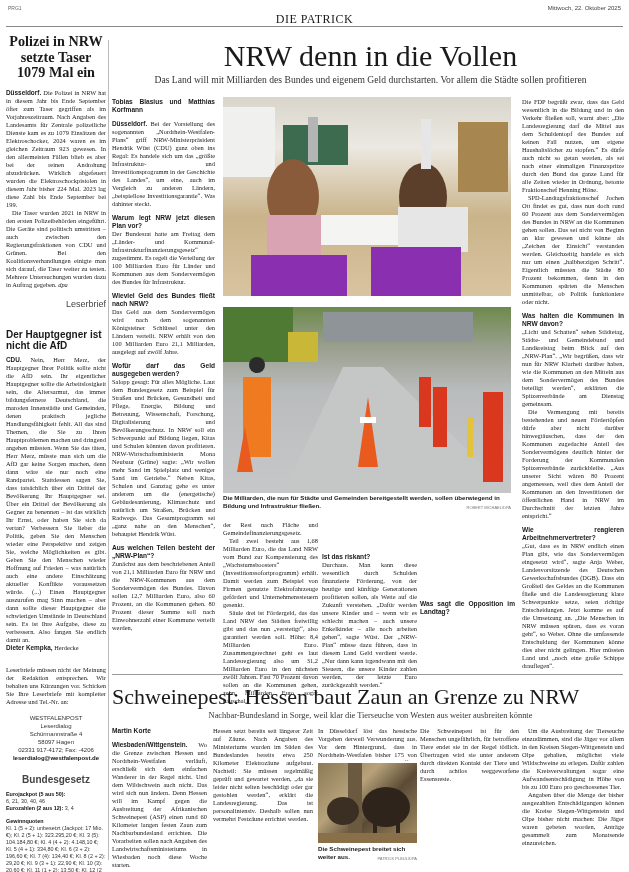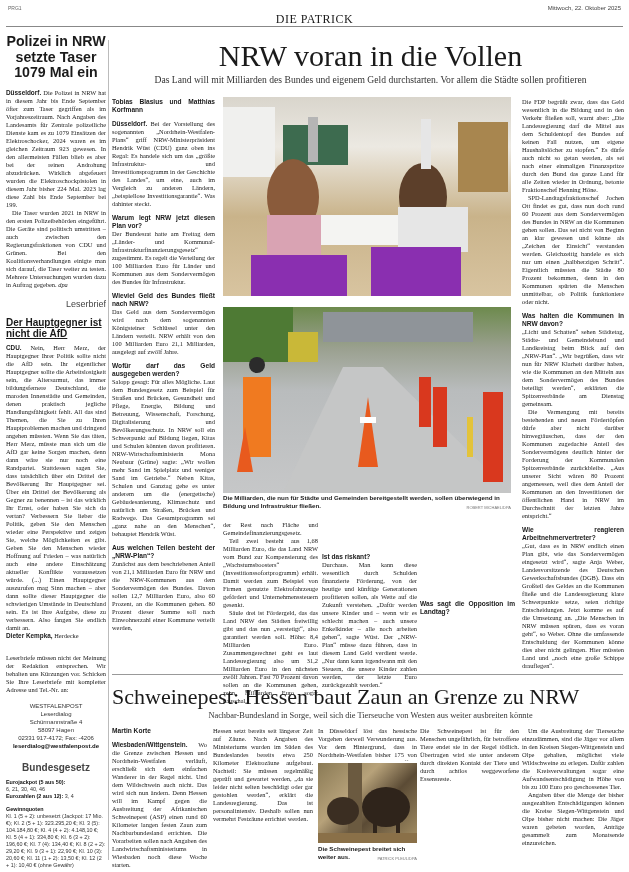--- a/index.html
+++ b/index.html
@@ -8,28 +8,28 @@
   .abs { position: absolute; }
 
   .pageno { left: 8px; top: 5px; font-size: 5px; color: #666; font-family: "Liberation Sans", sans-serif; }
   .dateline { right: 8px; top: 5px; font-size: 6px; color: #444; font-family: "Liberation Sans", sans-serif; }
   .section { left: 0; width: 629px; top: 12px; text-align: center; font-size: 12px; letter-spacing: 0.5px; font-family: "Liberation Serif", serif; }
   .rule-top { left: 6px; right: 6px; top: 26px; height: 1px; background: #888; }
 
   
   .leftcol { left: 6px; top: 34px; width: 100px; }
   .vrule { left: 108px; top: 40px; width: 1px; height: 820px; background: #bbb; }
-  .lc-head { font-size: 14.2px; line-height: 15.5px; text-align: center; font-weight: bold; font-family: Liberation Sans, sans-serif; }
+  .lc-head { font-size: 14.2px; line-height: 15.5px; text-align: center; font-weight: bold; font-family: Liberation Serif, serif; }
   .body { font-size: 6.4px; line-height: 8px; text-align: justify; hyphens: auto; }
   .body p { text-indent: 6px; }
   .body p.first { text-indent: 0; }
   .kick { font-weight: bold; font-family: "Liberation Sans", sans-serif; }
   .sub { font-family: "Liberation Sans", sans-serif; font-weight: bold; font-size: 6.6px; line-height: 8px; margin-top: 6px; }
   .leser-label { text-align: right; font-family: "Liberation Sans", sans-serif; font-size: 9px; color: #444; margin-top: 10px; }
-  .leser-head { font-family: "Liberation Sans", sans-serif; font-weight: bold; font-size: 10px; line-height: 11px; margin: 8px 0 5px; text-decoration: underline; }
+  .leser-head { font-family: "Liberation Sans", sans-serif; font-weight: bold; font-size: 10px; line-height: 11px; margin: 20px 0 5px; }
   .note { font-size: 6.4px; line-height: 8px; text-align: justify; }
   .address { text-align: center; font-family: "Liberation Sans", sans-serif; font-size: 6px; line-height: 8px; color: #333; margin-top: 8px; }
   .address .email { font-weight: bold; color: #111; }
   .gw-label { text-align: center; font-family: "Liberation Sans", sans-serif; font-size: 10px; color: #444; margin-top: 12px; font-weight: bold; }
   .lotto { font-family: "Liberation Sans", sans-serif; font-size: 5.4px; line-height: 7px; margin-top: 6px; color: #333; }
   .lotto b { color: #111; }
 
   
   .main-head { left: 112px; width: 517px; top: 40px; text-align: center; font-size: 30px; font-family: "Liberation Serif", serif; line-height: 32px; }
   .main-deck { left: 112px; width: 517px; top: 74px; text-align: center; font-size: 9.6px; font-family: Liberation Serif, serif; color: #333; }
@@ -79,21 +79,21 @@
   <div class="lotto">
     <div><b>Eurojackpot (5 aus 50):</b></div>
     <div>6, 21, 30, 40, 46</div>
     <div><b>Eurozahlen (2 aus 12):</b> <span>3, 4</span></div>
     <div style="margin-top:6px"><b>Gewinnquoten</b></div>
     <div>Kl. 1 (5 + 2): unbesetzt (Jackpot: 17 Mio. €); Kl. 2 (5 + 1): 323.295,20 €; Kl. 3 (5): 104.184,80 €; Kl. 4 (4 + 2): 4.148,10 €; Kl. 5 (4 + 1): 334,80 €; Kl. 6 (3 + 2): 196,60 €; Kl. 7 (4): 134,40 €; Kl. 8 (2 + 2): 29,20 €; Kl. 9 (3 + 1): 22,90 €; Kl. 10 (3): 20,60 €; Kl. 11 (1 + 2): 13,50 €; Kl. 12 (2 + 1): 10,40 € (ohne Gewähr)</div>
   </div>
 </div>
 <div class="abs vrule"></div>
 
-<div class="abs main-head">NRW voran in die Vollen</div>
+<div class="abs main-head">NRW denn in die Vollen</div>
 <div class="abs main-deck">Das Land will mit Milliarden des Bundes und eigenem Geld durchstarten. Vor allem die Städte sollen profitieren</div>
 
 <div class="abs col body" style="left:112px; top:98px; width:103px">
   <div class="author">Tobias Blasius und Matthias Korfmann</div>
   <p class="first"><span class="kick">Düsseldorf.</span> <span>Bei der Vorstellung des sogenannten „Nordrhein-Westfalen-Plans“ griff NRW-Ministerpräsident Hendrik Wüst (CDU) ganz oben ins Regal: Es handele sich um das „größte Infrastruktur- und Investitionsprogramm in der Geschichte des Landes“, um eine, auch im Vergleich zu anderen Ländern, „beispiellose Investitionsgarantie“. Was dahinter steckt.</span></p>
   <div class="sub">Warum legt NRW jetzt diesen Plan vor?</div>
   <p class="first">Der Bundesrat hatte am Freitag dem „Länder- und Kommunal-Infrastrukturfinanzierungsgesetz“ zugestimmt. Es regelt die Verteilung der 100 Milliarden Euro für Länder und Kommunen aus dem Sondervermögen des Bundes für Infrastruktur.</p>
   <div class="sub">Wieviel Geld des Bundes fließt nach NRW?</div>
   <p class="first">Das Geld aus dem Sondervermögen wird nach dem sogenannten Königsteiner Schlüssel unter den Ländern verteilt. NRW erhält von den 100 Milliarden Euro 21,1 Milliarden, ausgelegt auf zwölf Jahre.</p>
   <div class="sub">Wofür darf das Geld ausgegeben werden?</div>
@@ -160,21 +160,21 @@
   <div class="sub">Was halten die Kommunen in NRW davon?</div>
   <p class="first">„Licht und Schatten“ sehen Städtetag, Städte- und Gemeindebund und Landkreistag beim Blick auf den „NRW-Plan“. „Wir begrüßen, dass wir nun für NRW Klarheit darüber haben, wie die Kommunen an den Mitteln aus dem Sondervermögen des Bundes beteiligt werden“, erklärten die Spitzenverbände am Dienstag gemeinsam.</p>
   <p>Die Vermengung mit bereits bestehenden und neuen Fördertöpfen dürfe aber nicht darüber hinwegtäuschen, dass der den Kommunen zugedachte Anteil des Sondervermögens deutlich hinter der Forderung der Kommunalen Spitzenverbände zurückbleibe. „Aus unserer Sicht wären 80 Prozent angemessen, weil dies dem Anteil der Kommunen an den Investitionen der öffentlichen Hand in NRW im Durchschnitt der letzten Jahre entspricht.“</p>
   <div class="sub">Wie reagieren Arbeitnehmervertreter?</div>
   <p class="first">„Gut, dass es in NRW endlich einen Plan gibt, wie das Sondervermögen eingesetzt wird“, sagte Anja Weber, Landesvorsitzende des Deutschen Gewerkschaftsbundes (DGB). Dass ein Großteil des Geldes an die Kommunen fließe und die Landesregierung klare Schwerpunkte setze, seien richtige Entscheidungen. Jetzt komme es auf die Umsetzung an. „Die Menschen in NRW müssen spüren, dass es voran geht“, so Weber. Ohne die umfassende Entschuldung der Kommunen könne dies aber nicht gelingen. Hier müssten Land und „noch eine große Schippe drauflegen“.</p>
 </div>
 
 <div class="abs hr-mid"></div>
 
 <div class="abs sp-head">Schweinepest: Hessen baut Zaun an Grenze zu NRW</div>
-<div class="abs sp-deck">Nachbar-Bundesland in Sorge, weil sich die Tierseuche von Westen aus weiter ausbreiten könnte</div>
+<div class="abs sp-deck">Nachbar-Bundesland in Sorge, weil klar die Tierseuche von Westen aus weiter ausbreiten könnte</div>
 
 <div class="abs col body" style="left:112px; top:727px; width:95px; height:140px; overflow:hidden">
   <div class="author">Martin Korte</div>
   <p class="first"><span class="kick">Wiesbaden/Wittgenstein.</span> <span>Wo die Grenze zwischen Hessen und Nordrhein-Westfalen verläuft, erschließt sich dem einfachen Wanderer in der Regel nicht. Und dem Wildschwein auch nicht. Das wird sich nun ändern. Denn Hessen will im Kampf gegen die Ausbreitung der Afrikanischen Schweinepest (ASP) einen rund 60 Kilometer langen festen Zaun zum Nachbarbundesland errichten. Die Vorarbeiten sollen nach Angaben des Landwirtschaftsministeriums in Wiesbaden noch diese Woche starten.</span></p>
 
 </div>
 <div class="abs col body" style="left:213px; top:727px; width:100px; height:140px; overflow:hidden">
   <p class="first">Hessen setzt bereits seit längerer Zeit auf Zäune. Nach Angaben des Ministeriums wurden im Süden des Bundeslandes bereits etwa 250 Kilometer Elektrozäune aufgebaut. Nachteil: Sie müssen regelmäßig geprüft und gewartet werden, „da sie leider nicht selten beschädigt oder gar gestohlen werden“, erklärt die Landesregierung. Das ist personalintensiv. Deshalb sollen nun vermehrt Festzäune errichtet werden.</p>
 </div>
 <div class="abs col body" style="left:318px; top:727px; width:99px; height:34px; overflow:hidden">

